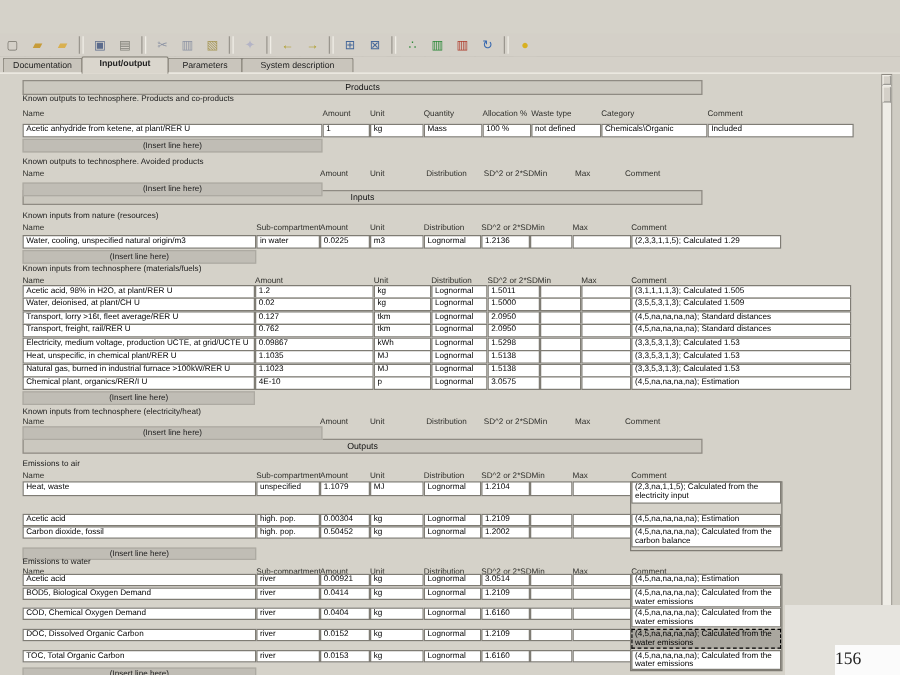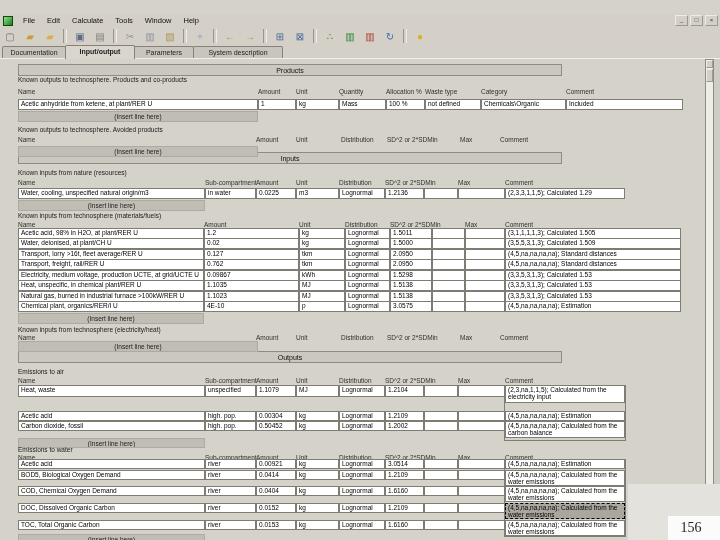--- a/index.html
+++ b/index.html
@@ -62,43 +62,29 @@
   #vscroll .sb-thumb{position:absolute;left:0;top:9px;width:7px;height:13px;background:#d4d0c8;
     border:1px outset #f0ede6;box-sizing:border-box;}
   .arrow-up{width:0;height:0;border-left:2px solid transparent;border-right:2px solid transparent;
     border-bottom:3px solid #444;margin:2px auto;}
   .arrow-down{width:0;height:0;border-left:2px solid transparent;border-right:2px solid transparent;
     border-top:3px solid #444;margin:2px auto;}
   #frame-right{position:absolute;left:714px;top:0;width:6px;height:482px;background:#cfccc3;}
   
   #slide-bg{position:absolute;left:628px;top:484px;width:92px;height:56px;background:#e4e2dc;}
   #slide-num{position:absolute;left:668px;top:516px;width:52px;height:24px;background:#fbfbfb;
-    font-family:"Liberation Serif",serif;font-size:14px;color:#222;text-align:center;
+    font-family:"Liberation Serif",serif;font-size:14px;color:#222;text-align:left;
     padding:4px 6px 0 0;box-sizing:border-box;}
 </style>
 </head>
 <body>
 
 <div id="app">
 
 
-  <div id="menubar">
-    <span class="app-ico2"></span>
-    <span class="menu-item">File</span>
-    <span class="menu-item">Edit</span>
-    <span class="menu-item">Calculate</span>
-    <span class="menu-item">Tools</span>
-    <span class="menu-item">Window</span>
-    <span class="menu-item">Help</span>
-    <span id="mdi-controls">
-      <span class="mdibtn">_</span>
-      <span class="mdibtn">□</span>
-      <span class="mdibtn">×</span>
-    </span>
-  </div>
 
   <div id="toolbar">
       <span class="tbtn" style="color: rgb(118, 115, 106);">▢</span>
       <span class="tbtn" style="color: rgb(199, 156, 58);">▰</span>
       <span class="tbtn" style="color: rgb(217, 176, 80);">▰</span>
       <span class="tsep"></span>
       <span class="tbtn" style="color: rgb(91, 107, 140);">▣</span>
       <span class="tbtn" style="color: rgb(130, 130, 122);">▤</span>
       <span class="tsep"></span>
       <span class="tbtn" style="color: rgb(142, 148, 164);">✂</span>

